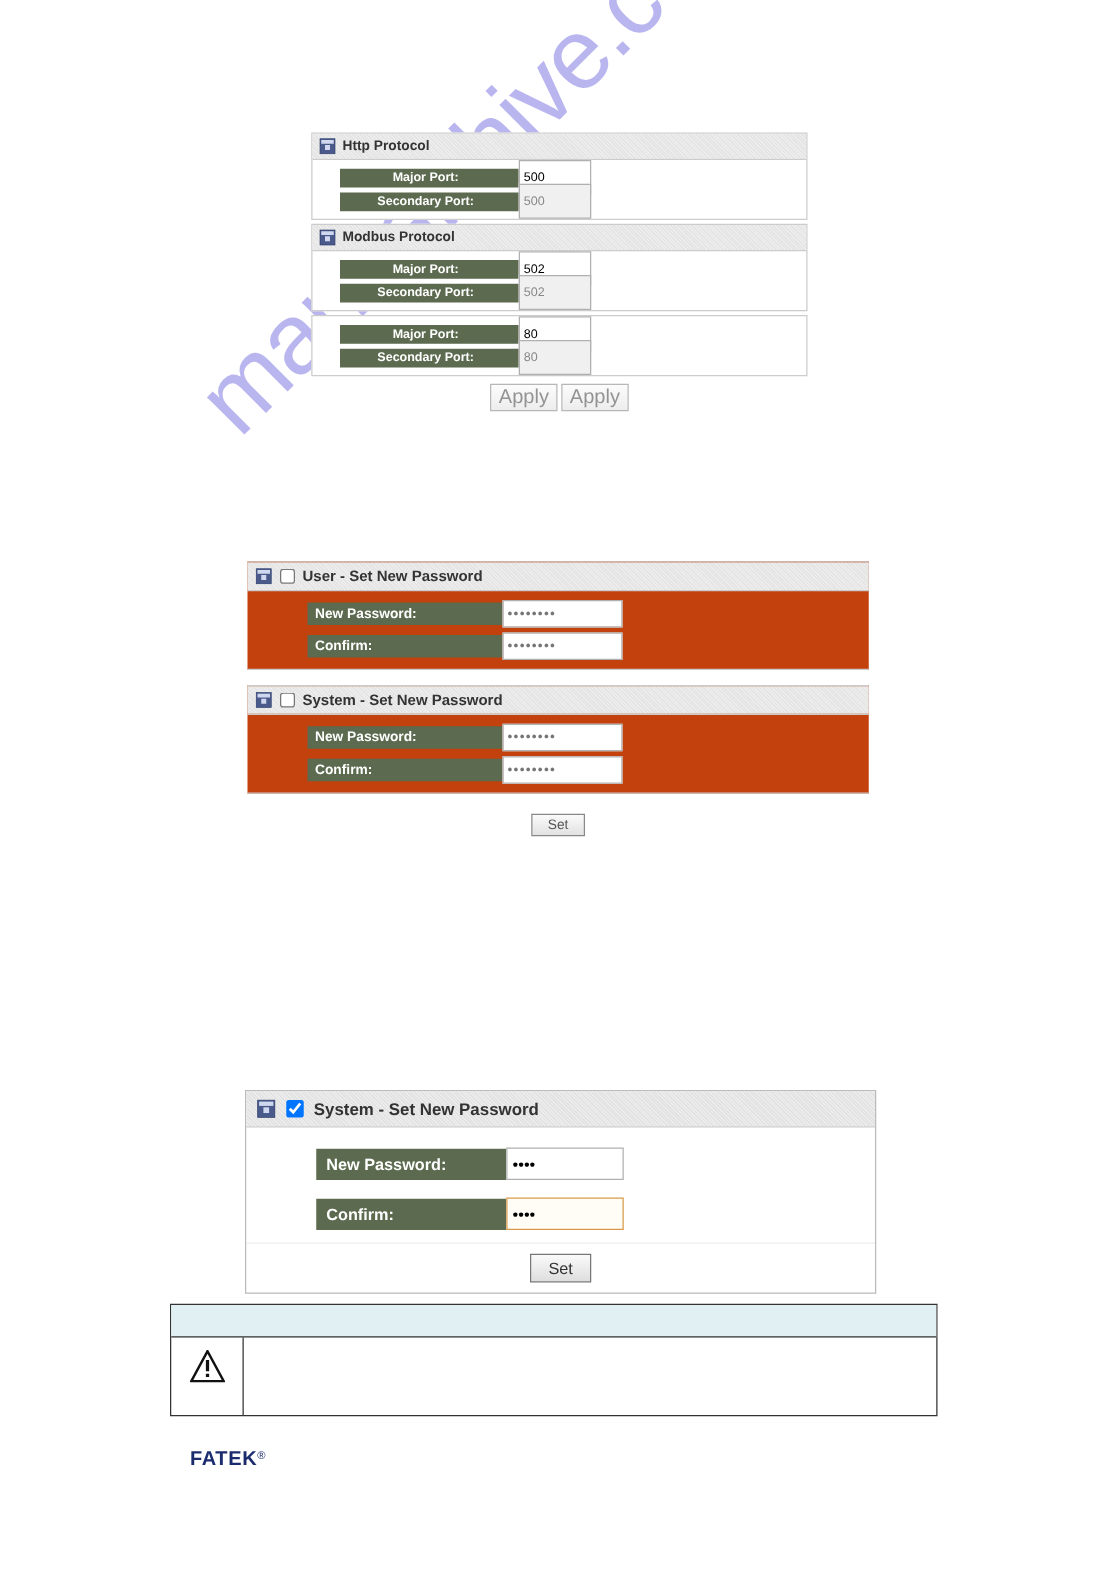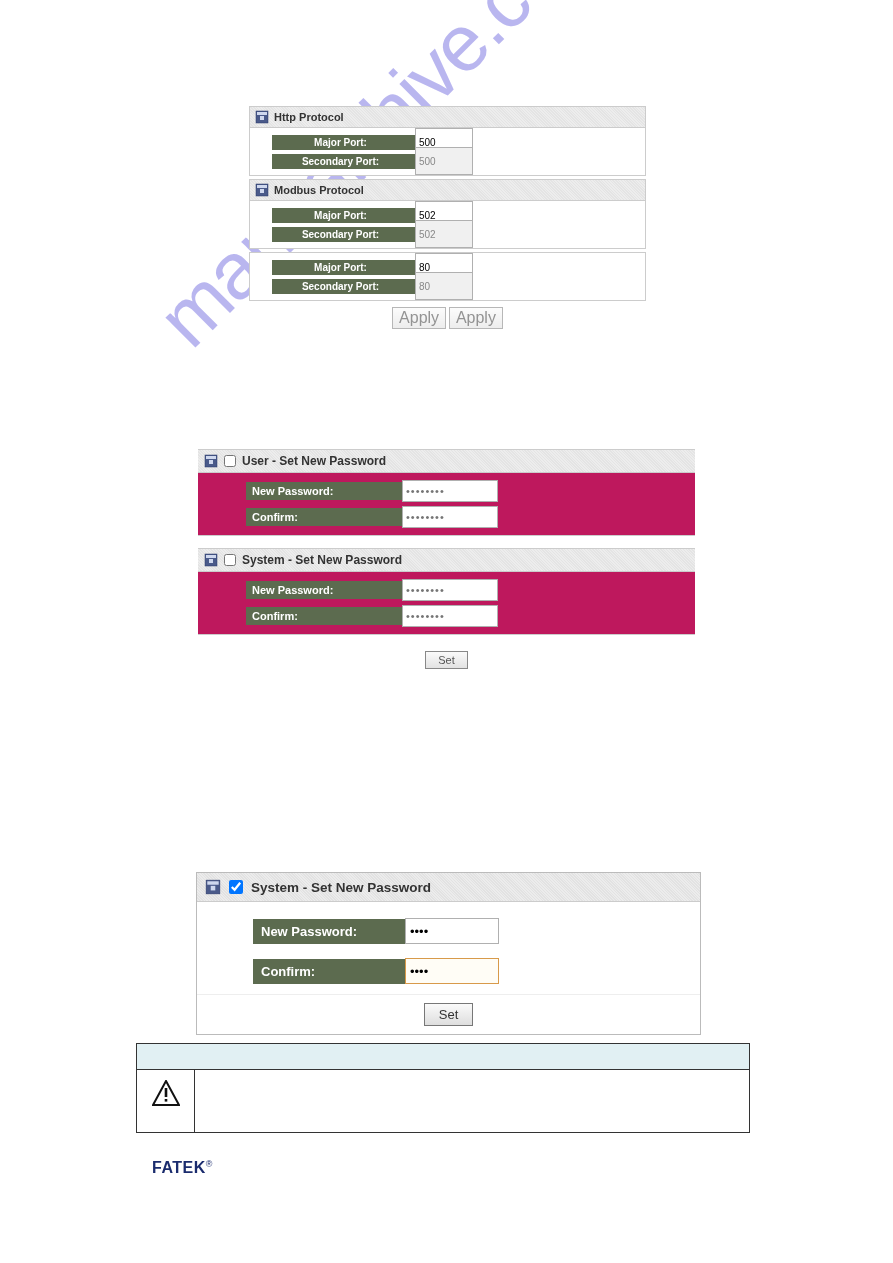--- a/index.html
+++ b/index.html
@@ -22,21 +22,21 @@
     .btn-row { text-align: center; padding: 3px 0; }
     .btn { border: 1px solid #999; background: linear-gradient(to bottom, #fbfbfb, #e6e6e6); font-size: 16px; padding: 1px 6px; cursor: pointer; color: #666; }
     .btn:disabled { opacity: 0.7; }
 
     .h-icon { width: 14px; height: 14px; display: inline-block; position: relative; }
     .h-icon svg { display: block; }
 
     
     .panel-group-2 { position: absolute; left: 198px; top: 449px; width: 497px; }
     .panel-header-2 { background: repeating-linear-gradient(45deg, #e4e4e4 0px, #e4e4e4 1px, #ededed 1px, #ededed 2px); padding: 4px 6px; display: flex; align-items: center; gap: 6px; border-bottom: 1px solid #ccc; font-size: 12px; font-weight: bold; color: #333; }
-    .panel-2 { border-top: 1px solid #ccc; border-bottom: 1px solid #ccc; background: #be185d; margin-bottom: 12px; }
+    .panel-2 { border-top: 1px solid #ccc; border-bottom: 1px solid #ccc; background: #c2410c; margin-bottom: 12px; }
     .panel-2 .field-row { height: 24px; margin: 2px 0; }
     .panel-2 .field-label { font-size: 11px; width: 156px; margin-left: 48px; padding: 3px 6px 3px 6px; text-align: left; }
     .panel-2 .field-input { height: 22px; width: 96px; font-size: 11px; }
     .pwd-dots { letter-spacing: 1px; color: #aaa; }
     .checkbox-small { width: 12px; height: 12px; }
     .set-row { text-align: center; padding: 4px 0; }
     .set-btn { border: 1px solid #888; background: linear-gradient(to bottom, #fafafa, #e2e2e2); font-size: 11px; padding: 2px 12px; cursor: pointer; color: #555; }
 
     
     .panel-group-3 { position: absolute; left: 196px; top: 872px; width: 505px; }

